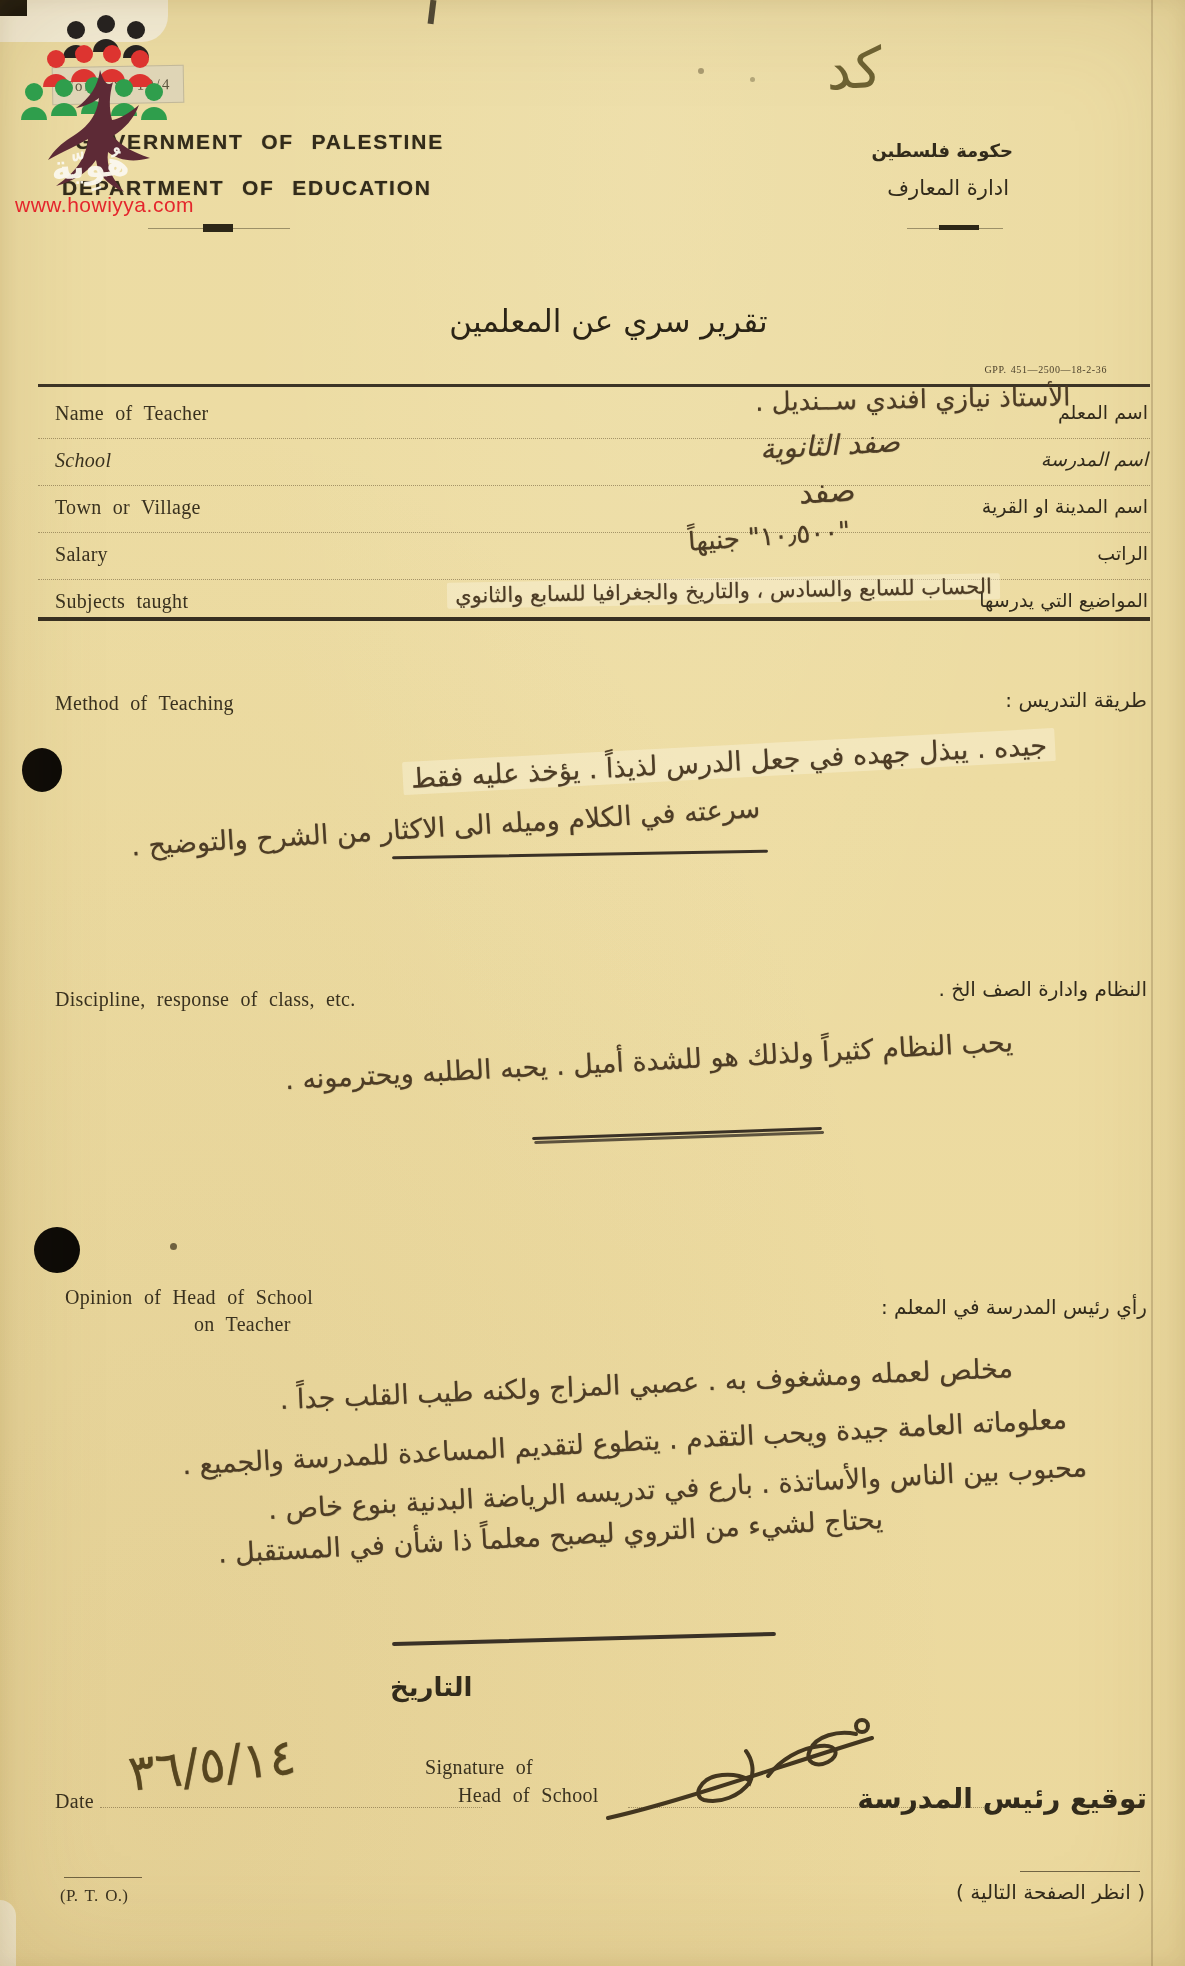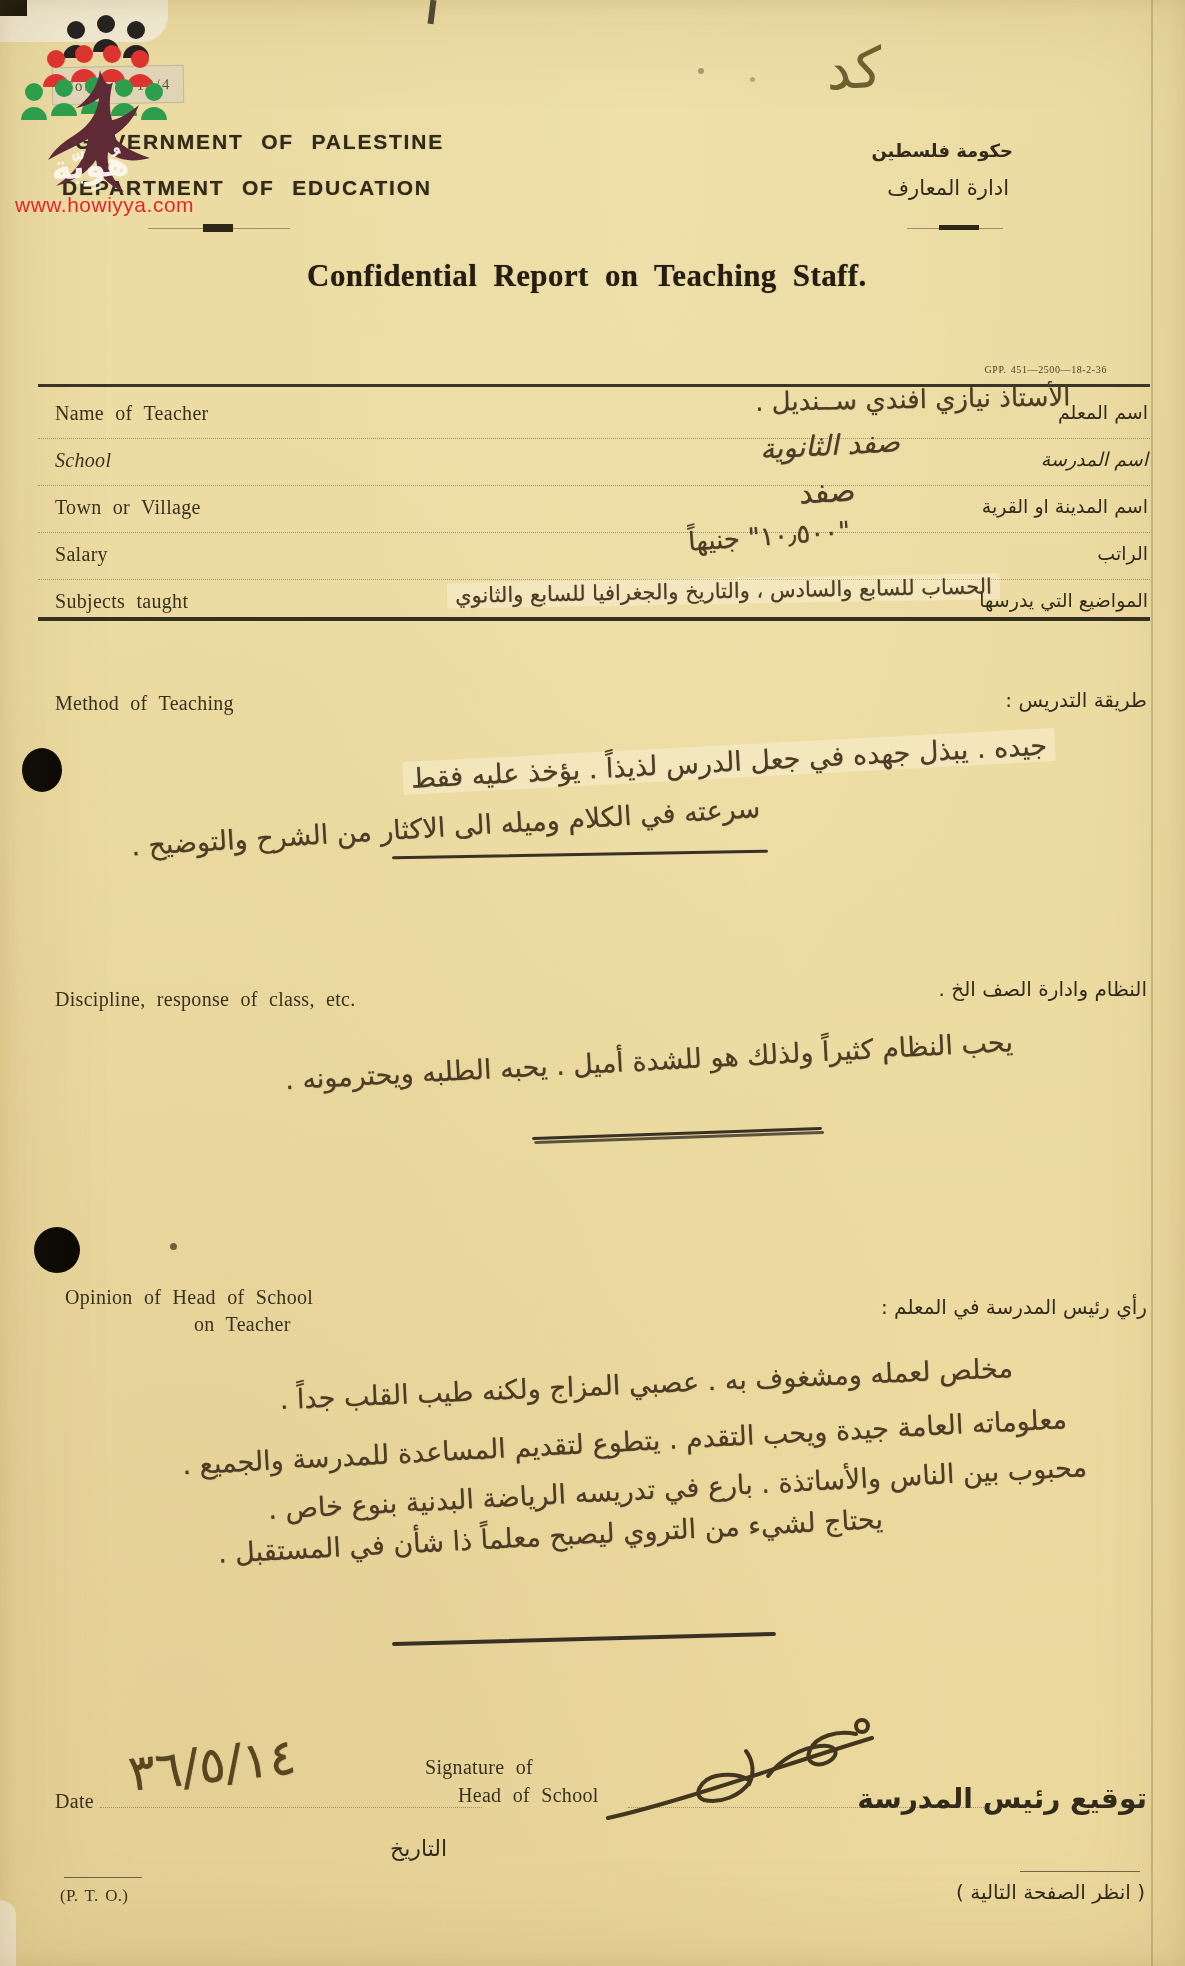--- a/index.html
+++ b/index.html
@@ -110,21 +110,21 @@
       C80 162 88 172 106 180 C94 167 88 154 90 140
       C100 148 114 151 132 146 C114 140 102 133 95 124
       C106 117 116 107 121 93 C110 102 101 107 94 108
       C91 96 91 84 95 70 C89 76 85 68 82 58 Z"></path>
 
     <text x="34" y="168" font-family="DejaVu Sans, sans-serif" font-size="34" font-weight="bold" fill="#fbf8ee" opacity="0.96" transform="rotate(-4 34 168)">هُوِيّة</text>
   </svg>
   <div class="abs" style="left:15px;top:193px;z-index:6;font-family:'Liberation Sans',sans-serif;
               font-size:21px;color:#e4262c;letter-spacing:.5px;">www.howiyya.com</div>
 
-  <div class="abs title-en" style="left:50%;transform:translateX(-51%);top:258px;">Confidential Report on Teaching Staff.</div>
+  <div class="abs ar" dir="rtl" style="left:50%;transform:translateX(-45%);top:303px;font-size:31px;color:#2b2416;">تقرير سري عن المعلمين</div>
   <div class="abs print-serif" style="right:78px;top:364px;font-size:10px;letter-spacing:.6px;color:#4a3f2a;word-spacing:1px;">GPP. 451—2500—18-2-36</div>
   <div class="abs rule" style="left:38px;right:35px;top:384px;height:3px;"></div>
 
   <div class="row dotline" style="top:396px;">
     <span class="lab-en print-serif">Name of Teacher</span>
     <span class="abs hw" dir="rtl" style="right:80px;top:-12px;font-size:26px;transform:rotate(-1deg);">الأستاذ نيازي افندي ســنديل .</span>
     <span class="lab-ar ar" dir="rtl">اسم المعلم</span>
   </div>
   <div class="row dotline" style="top:443px;font-style:italic;">
     <span class="lab-en print-serif">School</span>
@@ -181,20 +181,20 @@
       <path d="M150 70 C140 84 120 92 104 88 C92 84 100 68 116 64 C134 60 148 66 150 70 C155 59 152 47 146 39"></path>
       <path d="M168 64 C180 48 200 36 220 34 C238 32 240 44 228 50 C216 56 204 50 210 38 C216 24 238 18 256 22"></path>
       <circle cx="262" cy="14" r="6"></circle>
     </g>
   </svg>
   <div class="abs ar" dir="rtl" style="right:38px;top:1782px;font-size:28px;font-weight:bold;">توقيع رئيس المدرسة</div>
 
   <div class="abs print-serif" style="left:55px;top:1790px;">Date</div>
   <div class="abs dotline" style="left:100px;top:1806px;width:382px;height:1px;"></div>
   <div class="abs hw" dir="ltr" style="left:128px;top:1736px;font-size:50px;color:#57461f;transform:rotate(-6deg);letter-spacing:4px;">٣٦/٥/١٤</div>
-  <div class="abs ar" dir="rtl" style="left:390px;top:1836px;font-size:22px;font-weight:normal;">التاريخ</div>
+  <div class="abs ar" dir="rtl" style="left:390px;top:1672px;font-size:26px;font-weight:bold;">التاريخ</div>
 
   <div class="abs" style="left:64px;top:1877px;width:78px;height:1px;background:rgba(62,52,32,.7);"></div>
   <div class="abs print-serif" style="left:60px;top:1886px;font-size:17px;word-spacing:2px;">(P. T. O.)</div>
   <div class="abs" style="right:45px;top:1871px;width:120px;height:1px;background:rgba(62,52,32,.7);"></div>
   <div class="abs ar" dir="rtl" style="right:40px;top:1880px;font-size:20px;">( انظر الصفحة التالية )</div>
 
 </div>
 
 </body></html>

